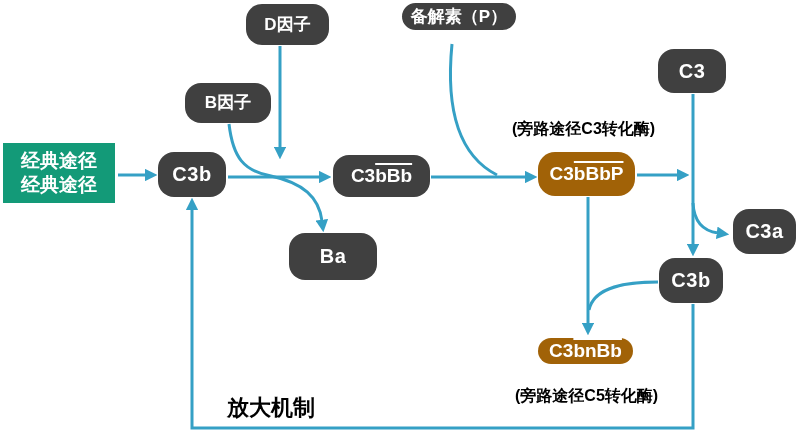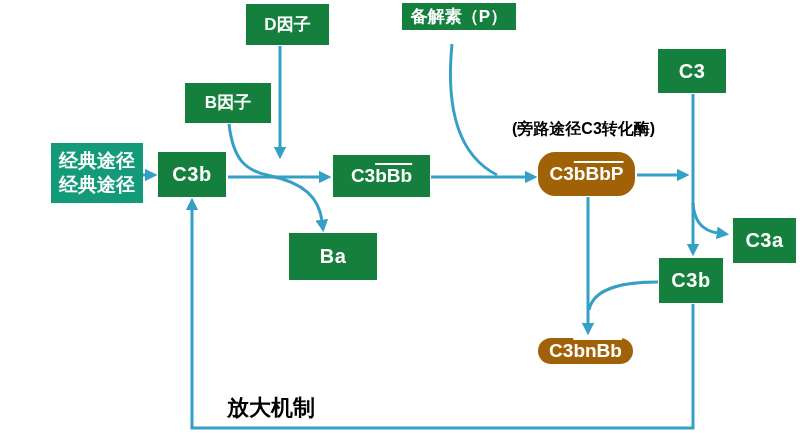--- a/index.html
+++ b/index.html
@@ -6,21 +6,21 @@
   .stage {
     position:relative; width:800px; height:436px; background:#ffffff;
     font-family:"Liberation Sans", sans-serif; overflow:hidden;
   }
   .arrows { position:absolute; left:0; top:0; width:800px; height:436px; }
   .node {
     position:absolute; display:flex; align-items:center; justify-content:center;
     color:#ffffff; font-weight:bold; text-align:center; line-height:1.25;
     font-family:"Liberation Sans", sans-serif;
   }
-  .teal   { background:#15803d; }
+  .teal   { background:#404040;border-radius:16px; }
   .green  { background:#139a78; }
   .orange { background:#a16207;border-radius:17px; }
   .en { font-size:20px; letter-spacing:0.5px; }
   .en-sm { font-size:19px; }
   .cn { font-size:17px; }
   .cn-lg { font-size:19px; }
   .ov { text-decoration:overline; text-decoration-thickness:2px; text-decoration-color:#ffffff;text-align:right; }
   .plain-label {
     position:absolute; color:#000000; font-weight:bold; text-align:left;
     font-family:"Liberation Sans", sans-serif;
@@ -46,21 +46,21 @@
       <path d="M 229 124 C 233 158 244 171 271 176 C 303 183 319 197 322 221" marker-end="url(#ah)"></path>
       <path d="M 452 44 C 447 95 452 152 497 175"></path>
       <path d="M 693 94 V 245" marker-end="url(#ah)"></path>
       <path d="M 693 203 C 694 222 703 231 718 233" marker-end="url(#ah)"></path>
       <path d="M 588 197 V 324" marker-end="url(#ah)"></path>
       <path d="M 658 282 C 628 282 594 286 589 310"></path>
       <path d="M 693 304 V 428 H 192 V 209" marker-end="url(#ah)"></path>
     </g>
   </svg>
 
-  <div class="node green cn-lg" style="left:3px; top:143px; width:92px; height:60px;margin-left:48px;">
+  <div class="node green cn-lg" style="left:3px; top:143px; width:112px; height:60px;">
     <span><span>经典途径</span><br>
     <span>经典途径</span></span>
   </div>
 
   <div class="node teal en" style="left:158px; top:152px; width:68px; height:45px;">
     <span>C3b</span>
   </div>
 
   <div class="node teal cn" style="left:185px; top:83px; width:86px; height:40px;">
     <span>B因子</span>
@@ -79,34 +79,35 @@
   </div>
 
   <div class="node orange en-sm" style="left:538px; top:152px; width:97px; height:44px;">
     <span><span>C3</span><span class="ov">bBbP</span></span>
   </div>
 
   <div class="node teal en" style="left:658px; top:49px; width:68px; height:44px;">
     <span>C3</span>
   </div>
 
-  <div class="node teal en" style="left:733px; top:218px; width:63px; height:45px;">
+  <div class="node teal en" style="left:733px; top:209px; width:63px; height:45px;">
     <span>C3a</span>
   </div>
 
   <div class="node teal en" style="left:659px; top:258px; width:64px; height:45px;">
     <span>C3b</span>
   </div>
 
   <div class="node orange en-sm" style="left:538px; top:338px; width:95px; height:26px;">
     <span><span>C3</span><span class="ov">bnBb</span></span>
   </div>
 
   <div class="node teal en" style="left:289px; top:233px; width:88px; height:47px;">
     <span>Ba</span>
   </div>
 
   <div class="plain-label" style="left:512px; top:119px; width:175px; font-size:16px;">(旁路途径C3转化酶)</div>
 
+  <div class="plain-label" style="left:515px; top:386px; width:175px; font-size:16px;">(旁路途径C5转化酶)</div>
 
   <div class="plain-label" style="left:205px; top:393px; width:110px; font-size:22px; text-align:right;">放大机制</div>
 
 </div>
 
 </body></html>

